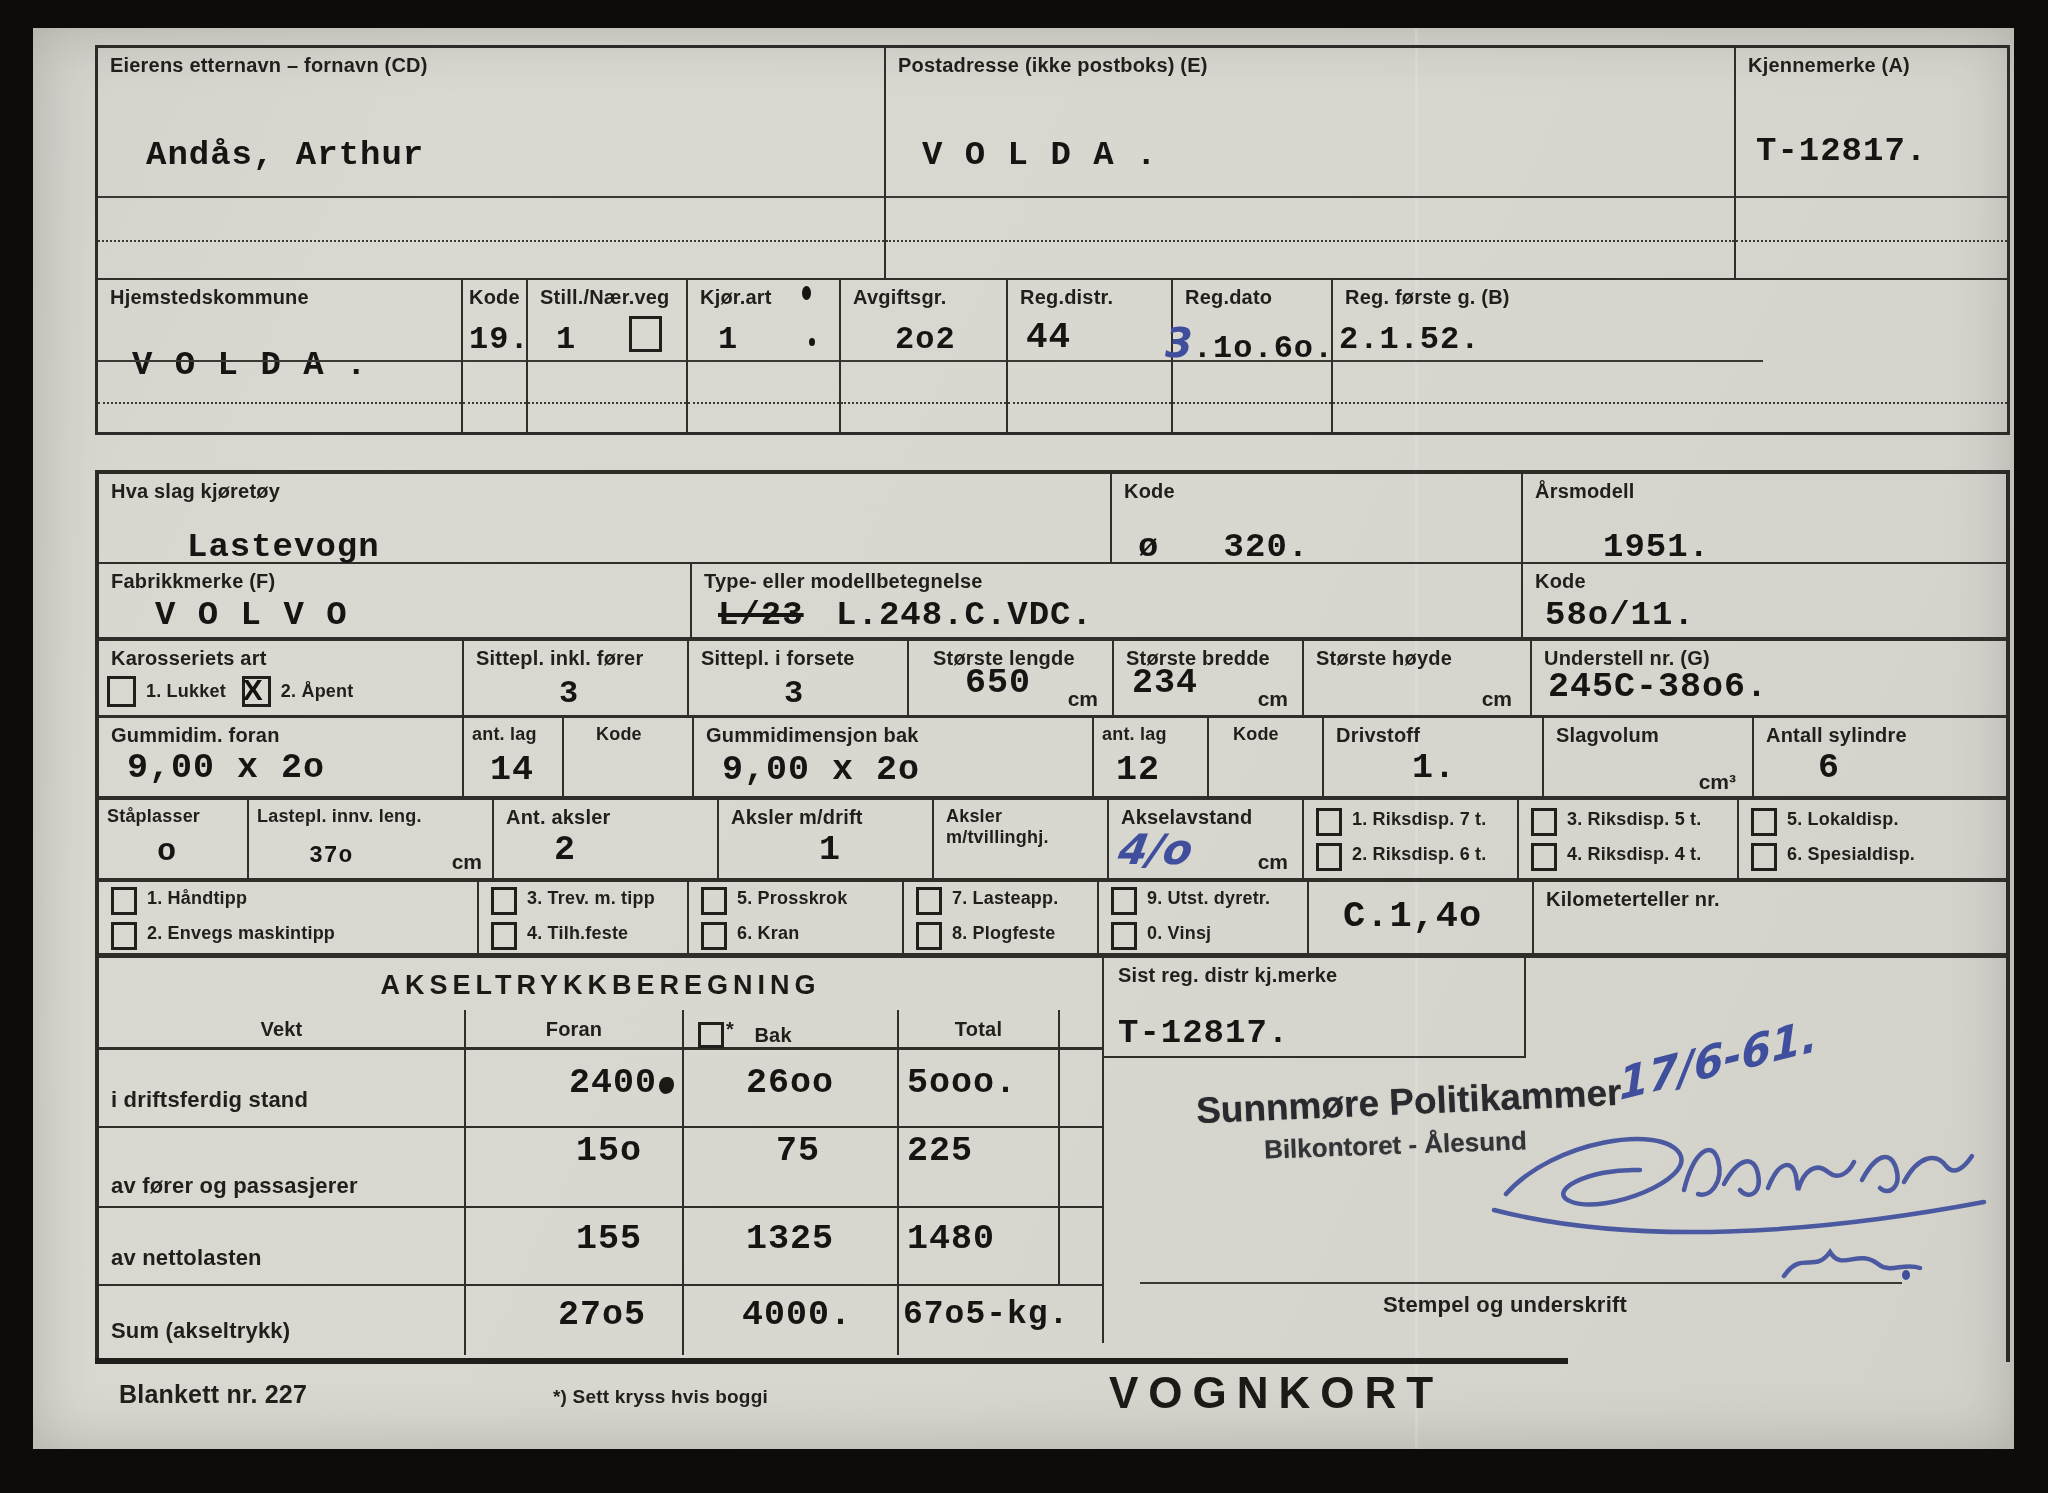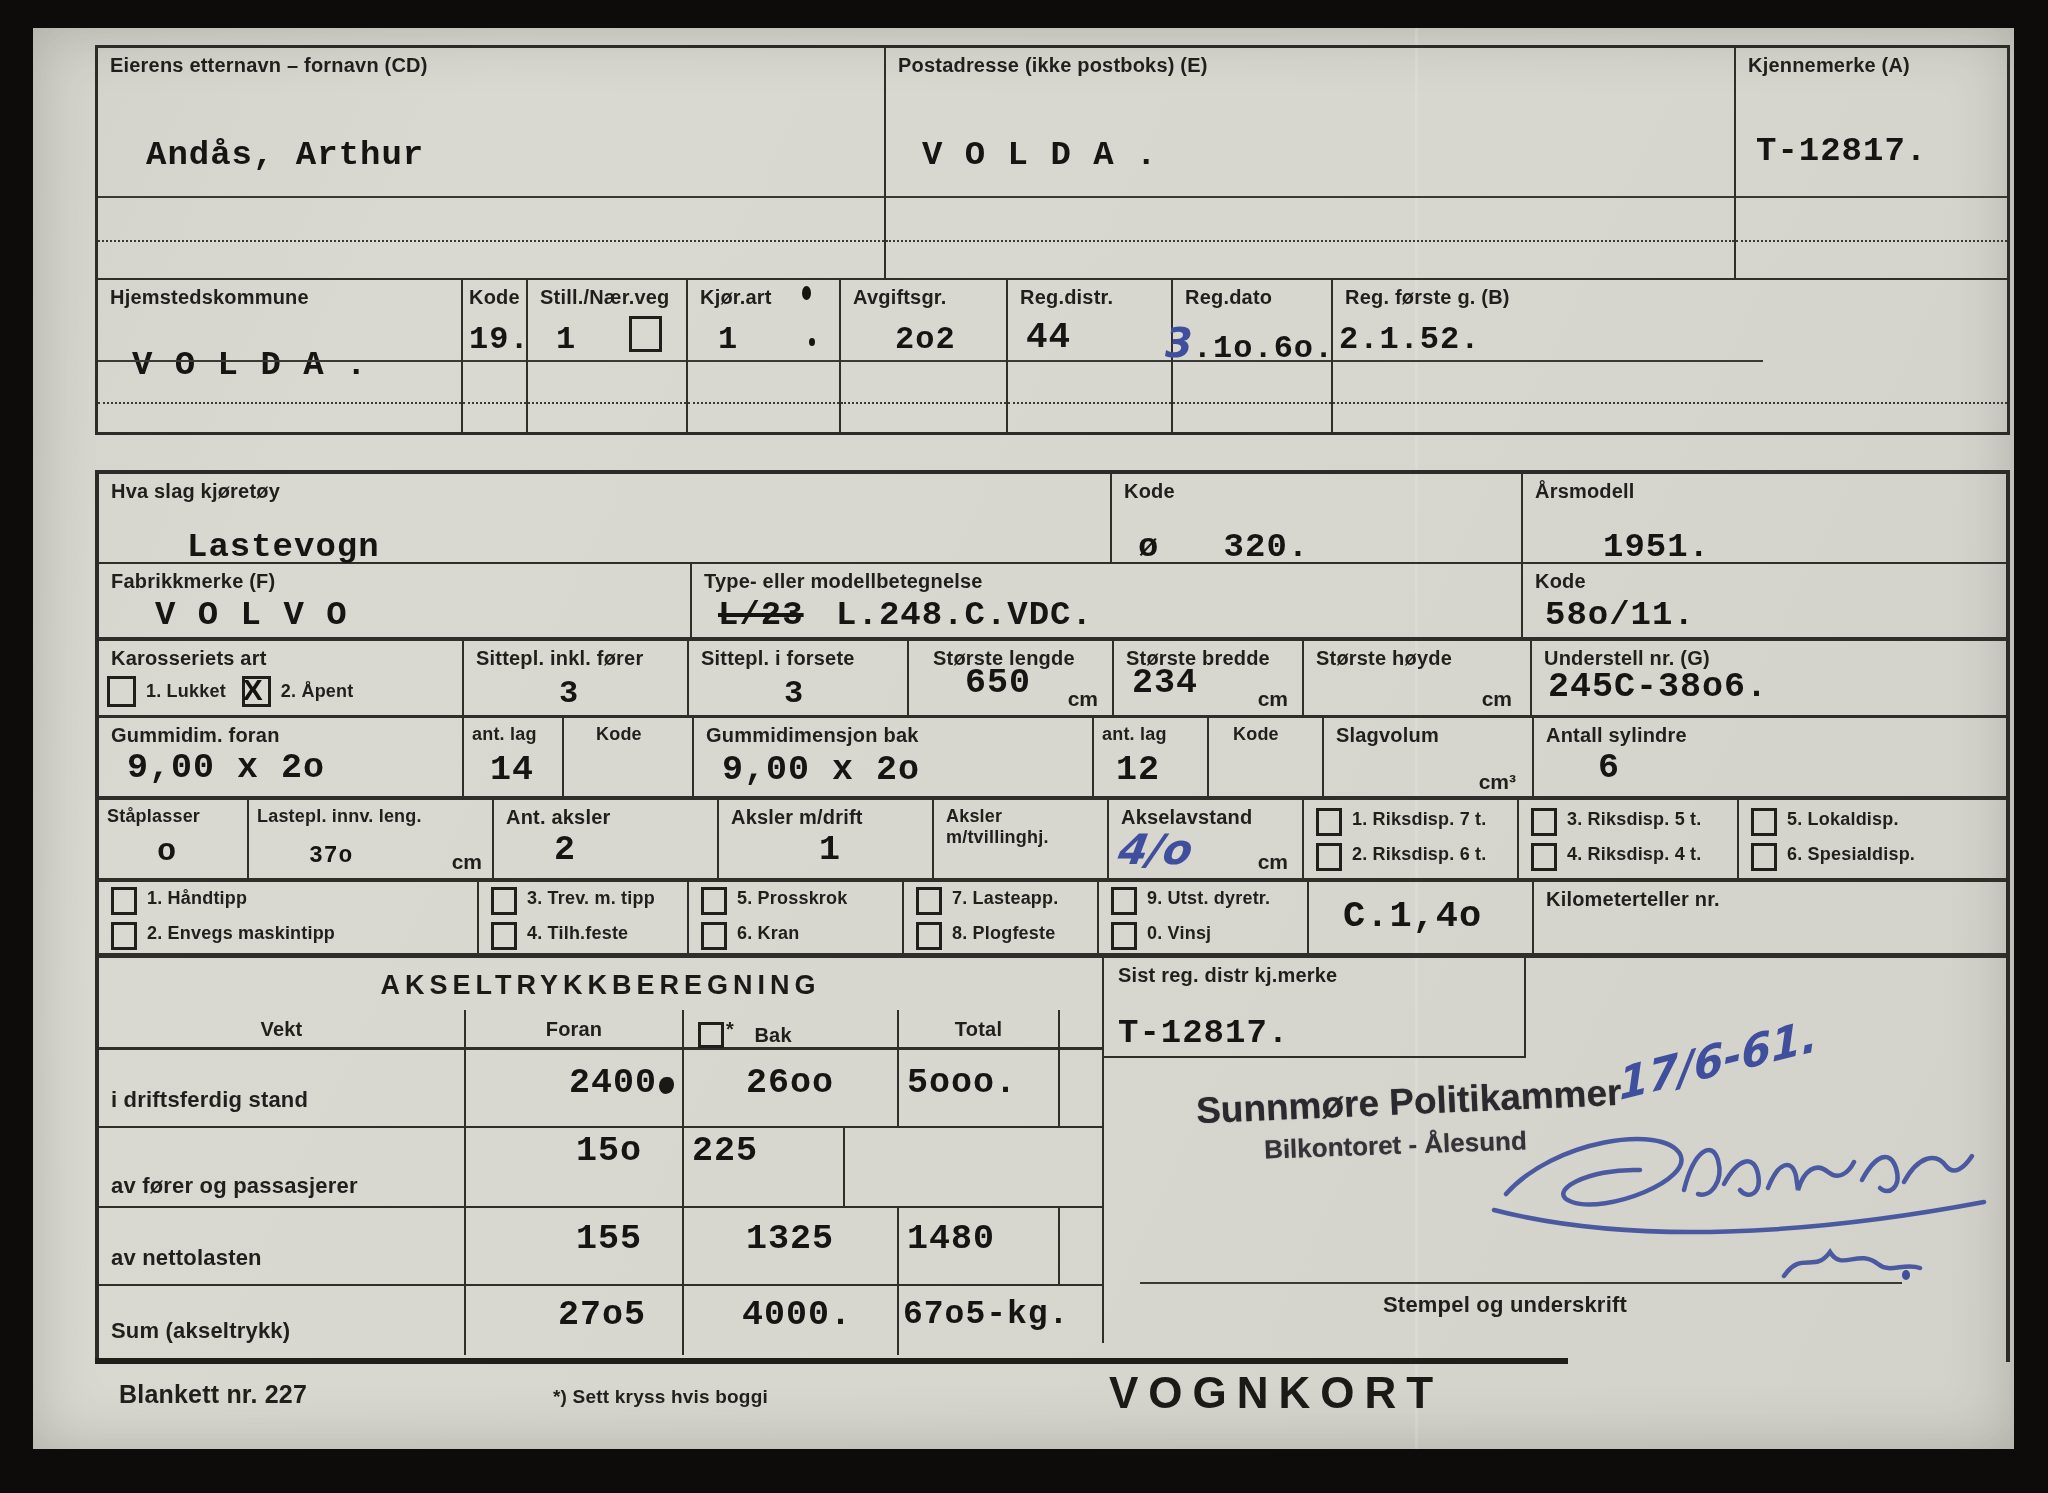--- a/index.html
+++ b/index.html
@@ -217,20 +217,24 @@
           <div class="lbl">Gummidimensjon bak</div>
           <div class="typ val" style="left:28px;bottom:8px;font-size:35px;">9,00 x 2o</div>
         </div>
         <div class="cell" style="width:115px;padding-left:8px;">
           <div class="lbl sm">ant. lag</div>
           <div class="typ val" style="left:22px;bottom:8px;font-size:35px;">12</div>
         </div>
         <div class="cell" style="width:115px;">
           <div class="lbl sm" style="padding-left:12px;">Kode</div>
         </div>
+        <div class="cell" style="width:220px;">
+          <div class="lbl">Drivstoff</div>
+          <div class="typ val" style="left:88px;bottom:10px;font-size:35px;">1.</div>
+        </div>
         <div class="cell" style="width:210px;">
           <div class="lbl">Slagvolum</div>
           <span class="unit" style="right:16px;bottom:2px;">cm³</span>
         </div>
         <div class="cell fill">
           <div class="lbl">Antall sylindre</div>
           <div class="typ val" style="left:64px;bottom:10px;font-size:35px;">6</div>
         </div>
       </div>
 
@@ -386,20 +390,23 @@
               <div class="cell fill"></div>
             </div>
 
             <div class="row" style="height:80px;">
               <div class="cell" style="width:367px;">
                 <div class="lbl" style="position:absolute;bottom:8px;font-size:22px;">av fører og passasjerer</div>
                 </div>
               <div class="cell" style="width:218px;">
                 <div class="typ" style="position:absolute;top:6px;right:40px;font-size:35px;">15o</div>
                 </div>
+              <div class="cell" style="width:215px;">
+                <div class="typ" style="position:absolute;top:6px;left:92px;font-size:35px;">75</div>
+                </div>
               <div class="cell" style="width:161px;">
                 <div class="typ" style="position:absolute;top:6px;left:8px;font-size:35px;">225</div>
                 </div>
               <div class="cell fill"></div>
             </div>
 
             <div class="row" style="height:78px;">
               <div class="cell" style="width:367px;">
                 <div class="lbl" style="position:absolute;bottom:14px;font-size:22px;">av nettolasten</div>
                 </div>

